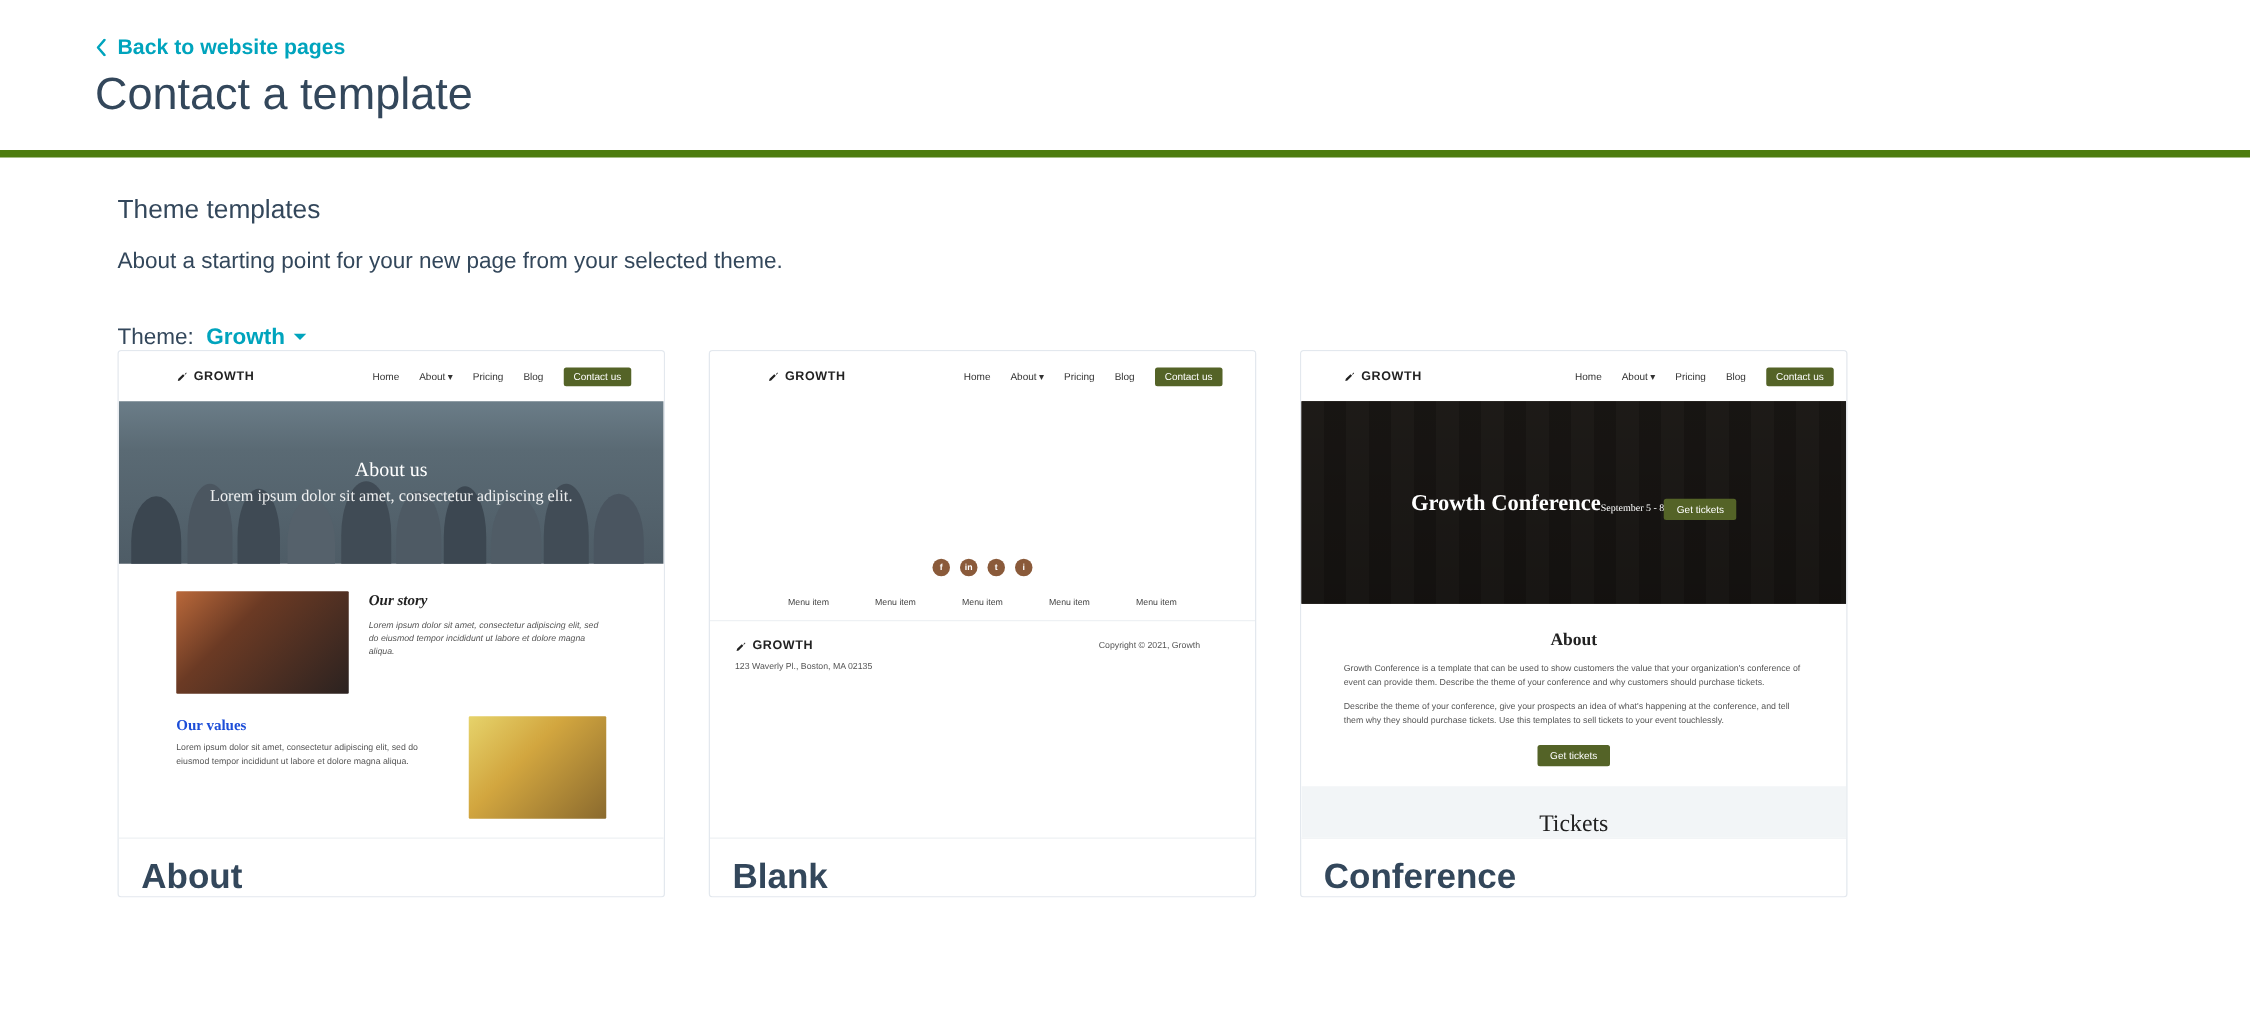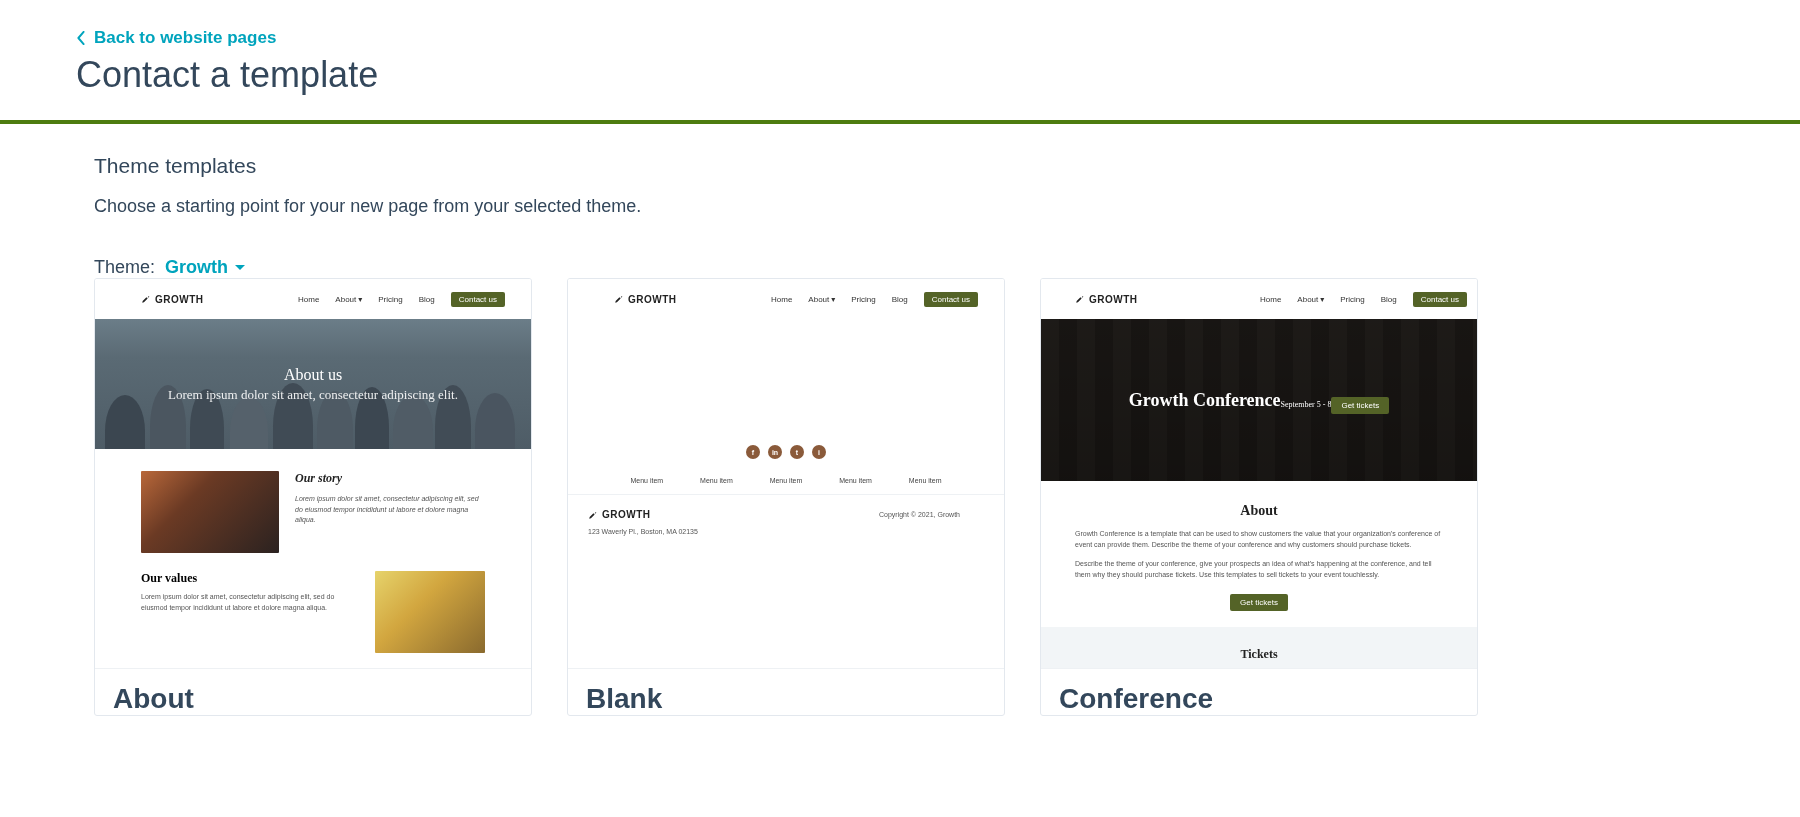--- a/index.html
+++ b/index.html
@@ -4,21 +4,21 @@
 <style>
   * { box-sizing: border-box; margin: 0; padding: 0; }
   body {
     font-family: -apple-system, BlinkMacSystemFont, "Segoe UI", Helvetica, Arial, sans-serif;
     background: #ffffff;
     color: #33475b;
     width: 1800px;
   }
   .topbar {
     padding: 28px 0 24px 76px;
-    border-bottom: 4px solid #4d7c0f;
+    border-bottom: 6px solid #4d7c0f;
   }
   .back-link {
     display: inline-flex;
     align-items: center;
     gap: 8px;
     color: #00a4bd;
     font-size: 17px;
     font-weight: 600;
     cursor: pointer;
     margin-bottom: 6px;
@@ -165,21 +165,21 @@
     font-size: 7px; color: #555; line-height: 1.5;
   }
   .about-values {
     display: flex;
     gap: 22px;
     padding: 8px 46px 0 46px;
   }
   .about-values .txt { flex: 1; }
   .about-values .txt h4 {
     font-family: Georgia, serif;
-    font-size: 12px; font-weight: 700; color: #000000; margin-bottom: 6px;
+    font-size: 12px; font-weight: 700; color: #1d4ed8; margin-bottom: 6px;
   }
   .about-values .txt p {
     font-size: 7px; color: #555; line-height: 1.5;
   }
   .about-values .img2 {
     width: 110px; height: 82px;
     background: linear-gradient(135deg, #e6d36b 0%, #d2a63f 40%, #8a6a2e 100%);
     border-radius: 1px;
   }
 
@@ -254,39 +254,39 @@
     background: #546327; color: #fff;
     font-size: 8px; padding: 4px 10px; border-radius: 2px;
   }
   .conf-tickets {
     background: #f2f5f7;
     padding: 20px 34px 6px 34px;
     text-align: center;
   }
   .conf-tickets h4 {
     font-family: Georgia, serif;
-    font-size: 12px; font-weight: 700; color: #222; margin-bottom: 14px;
+    font-size: 19px; font-weight: 400; color: #222; margin-bottom: 14px;
   }
 </style>
 </head>
 <body>
 
 <div class="topbar">
   <div class="back-link">
     <svg viewBox="0 0 10 16">
         <path d="M8 1 L2 8 L8 15" stroke="#00a4bd" stroke-width="2.2" fill="none" stroke-linecap="round" stroke-linejoin="round"></path>
       </svg>
     <span>Back to website pages</span>
   </div>
   <div class="page-title">Contact a template</div>
 </div>
 
 <div class="content">
   <div class="section-title">Theme templates</div>
-  <div class="section-sub">Choose a starting point for your new page from your selected theme.</div>
+  <div class="section-sub">About a starting point for your new page from your selected theme.</div>
 
   <div class="theme-row">
     <span class="theme-label">Theme:</span>
     <span class="theme-select">
       <span>Growth</span>
       <svg viewBox="0 0 12 8">
           <path d="M1 1 L6 6 L11 1 Z"></path>
         </svg>
     </span>
   </div>

